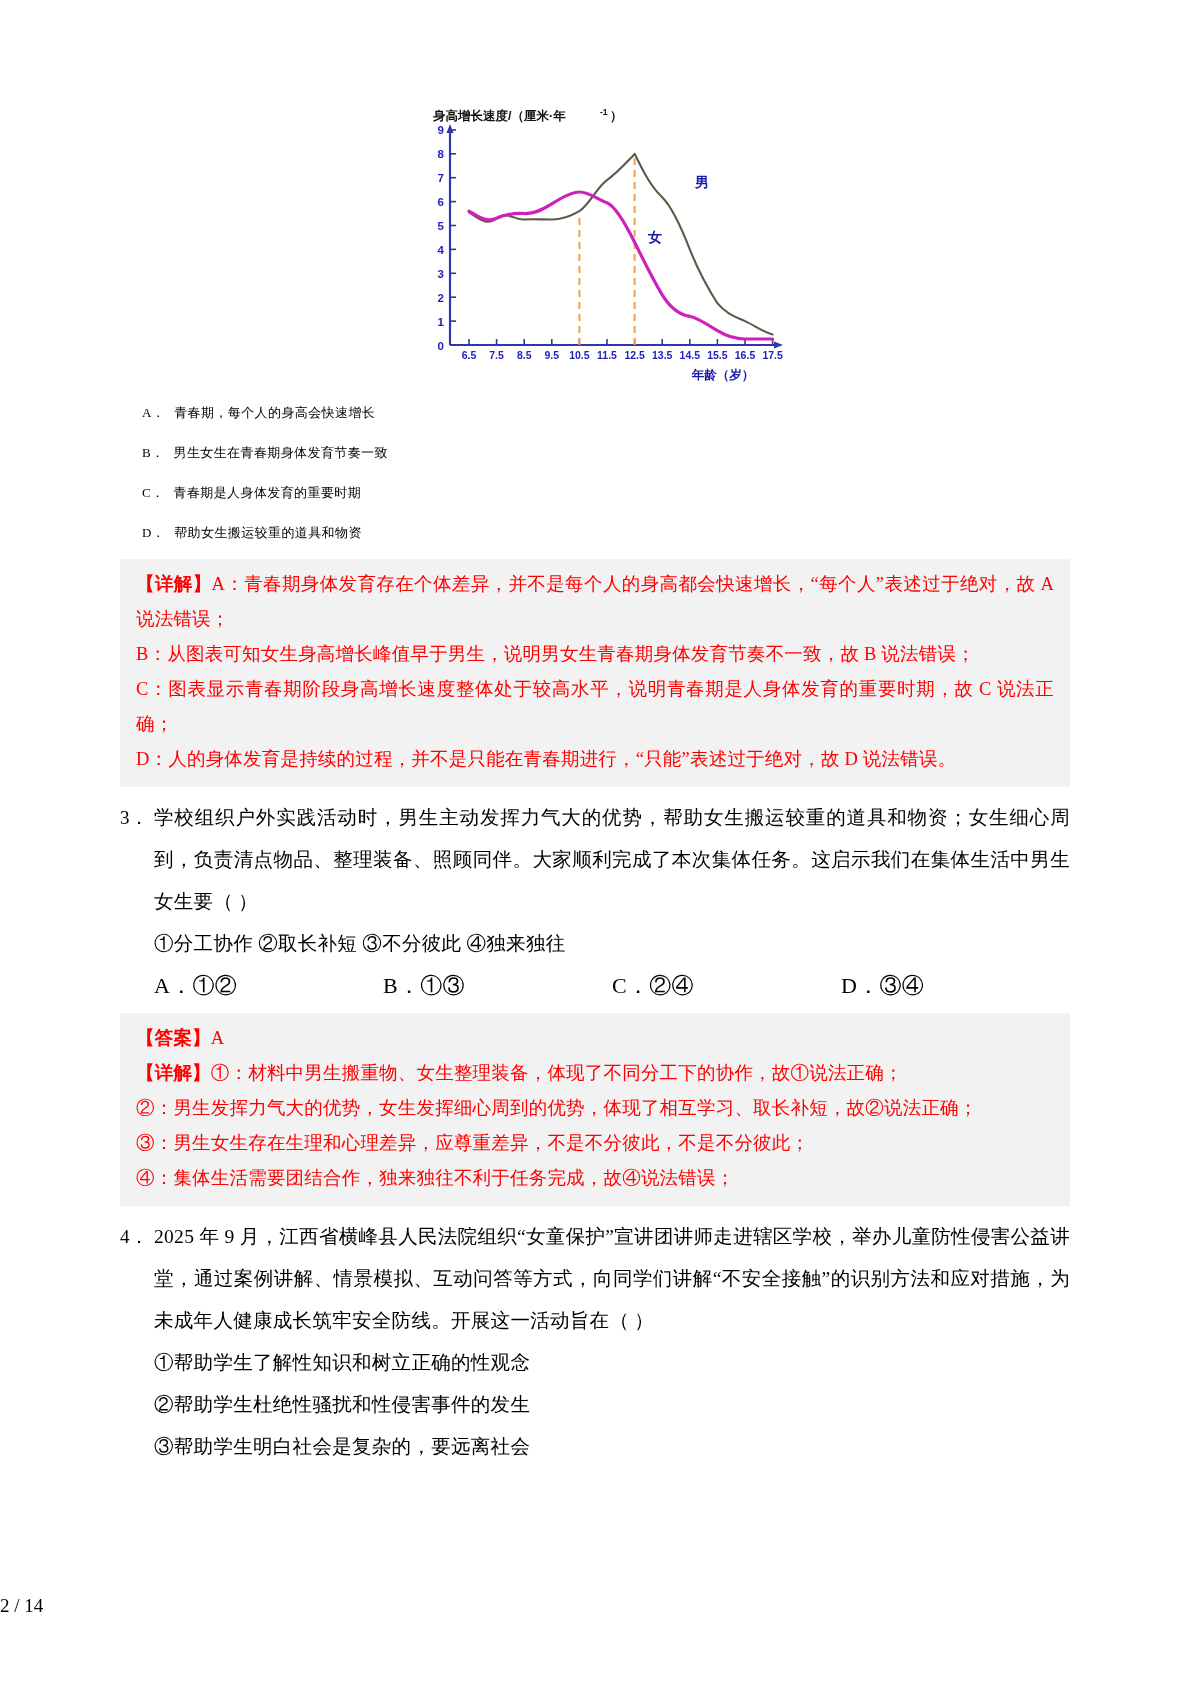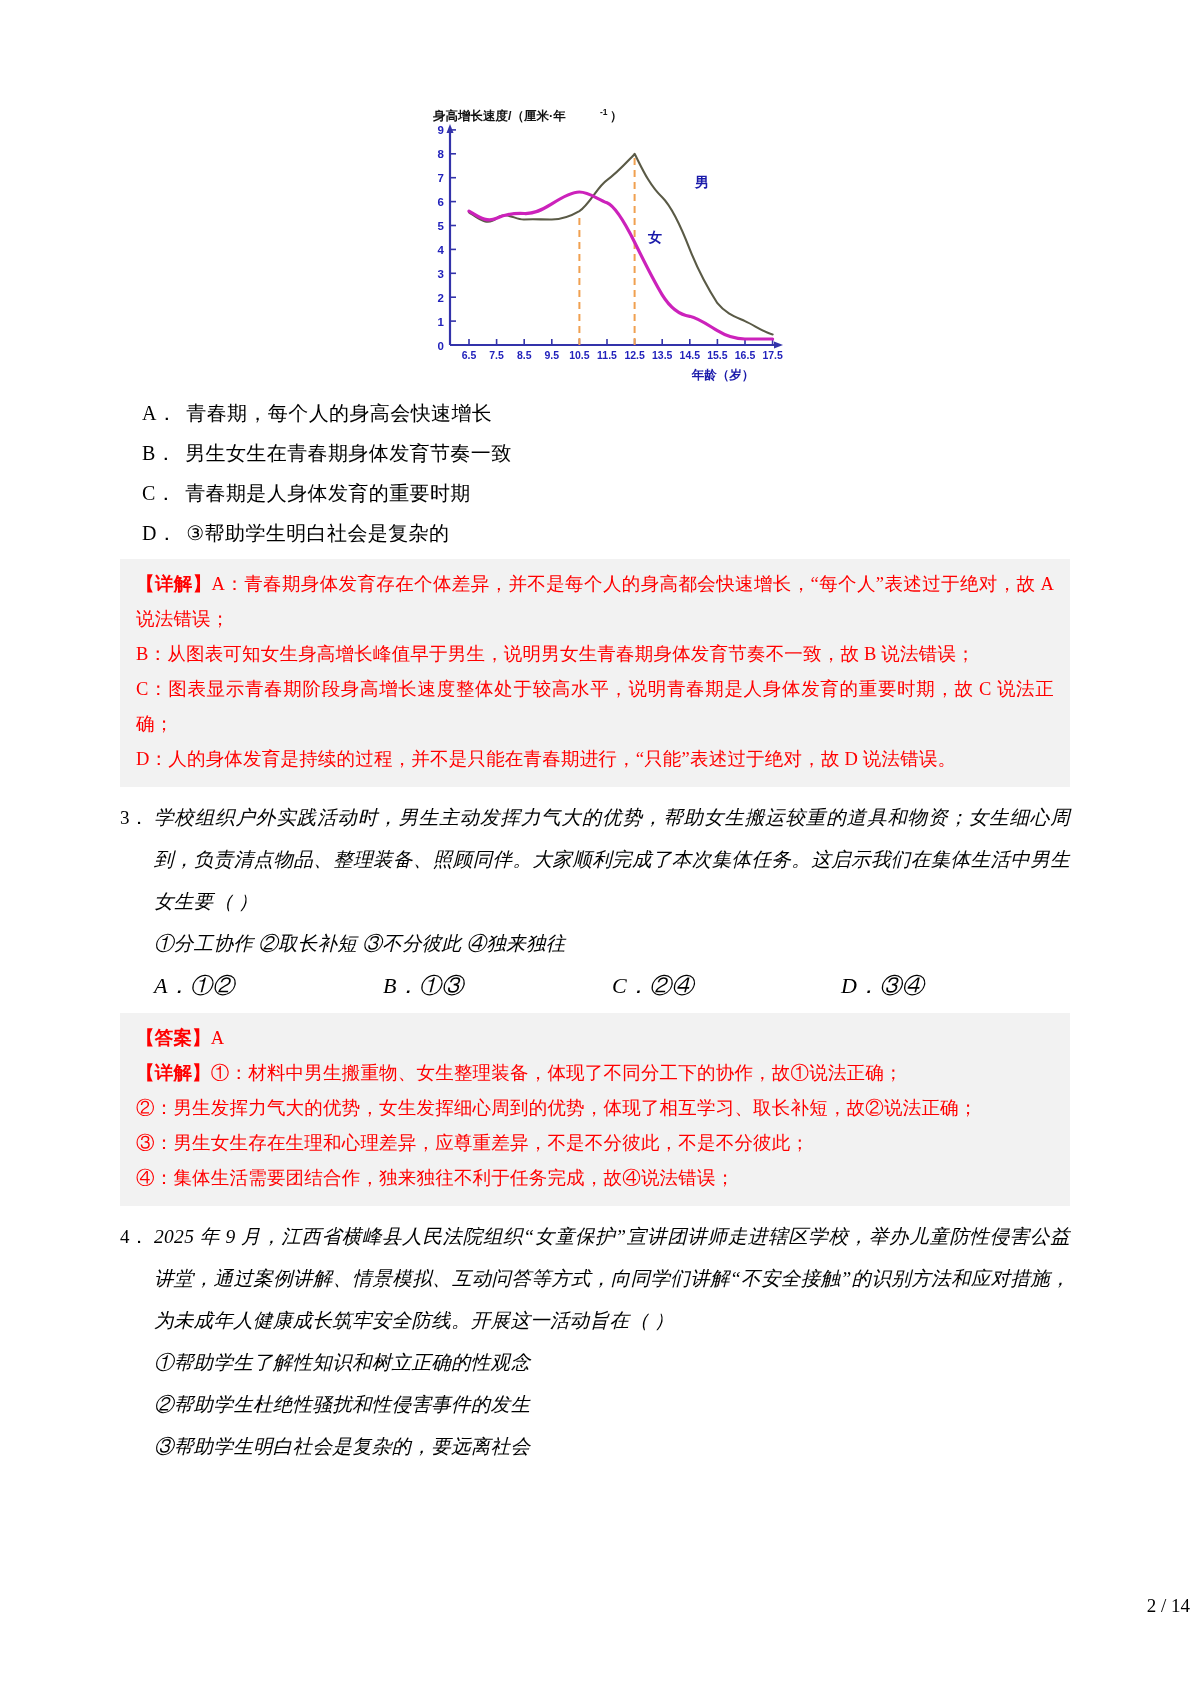--- a/index.html
+++ b/index.html
@@ -33,21 +33,21 @@
   }
   .chart-box {
     position: relative;
     width: 380px;
     height: 285px;
   }
   .chart-svg { display: block; }
 
   
   .opt-line {
-    font-size: 20px;
+    font-size: 13px;
     line-height: 40px;
     letter-spacing: 0.4px;
     white-space: nowrap;
     padding-left: 22px;
   }
   .opt-label { margin-right: 9px; }
 
   
   .explain-block {
     background: #f2f2f2;
@@ -76,37 +76,36 @@
     font-size: 19px;
     line-height: 42px;
     text-align: left;
   }
   .q-body {
     flex: 1 1 auto;
     font-size: 19.5px;
     line-height: 42px;
     letter-spacing: 0.3px;
     text-align: justify;
-    font-style: italic;
   }
   .q-body .sub-line { white-space: nowrap; }
   .choice-row {
     display: flex;
     font-size: 22px;
     line-height: 42px;
   }
   .choice-row > span { width: 25%; }
 
   
   .footer {
     position: absolute;
     left: 0;
     right: 0;
     bottom: 66px;
-    text-align: right;
+    text-align: left;
     font-size: 19px;
     color: #000;
   }
 </style>
 </head>
 <body>
 
 <div class="page">
 
   <div class="figure-wrap">
@@ -218,21 +217,21 @@
     <div class="opt-line">
       <span class="opt-label">A．</span><span>青春期，每个人的身高会快速增长</span>
     </div>
     <div class="opt-line">
       <span class="opt-label">B．</span><span>男生女生在青春期身体发育节奏一致</span>
     </div>
     <div class="opt-line">
       <span class="opt-label">C．</span><span>青春期是人身体发育的重要时期</span>
     </div>
     <div class="opt-line">
-      <span class="opt-label">D．</span><span>③帮助学生明白社会是复杂的</span>
+      <span class="opt-label">D．</span><span>帮助女生搬运较重的道具和物资</span>
     </div>
   </div>
 
   <div class="explain-block">
     <p><span class="tag">【详解】</span><span>A：青春期身体发育存在个体差异，并不是每个人的身高都会快速增长，“每个人”表述过于绝对，故 A 说法错误；</span></p>
     <p>B：从图表可知女生身高增长峰值早于男生，说明男女生青春期身体发育节奏不一致，故 B 说法错误；</p>
     <p>C：图表显示青春期阶段身高增长速度整体处于较高水平，说明青春期是人身体发育的重要时期，故 C 说法正确；</p>
     <p>D：人的身体发育是持续的过程，并不是只能在青春期进行，“只能”表述过于绝对，故 D 说法错误。</p>
   </div>
 

